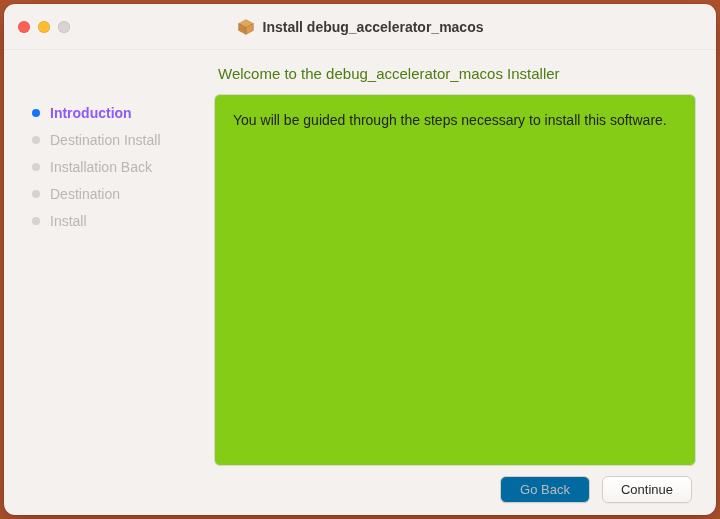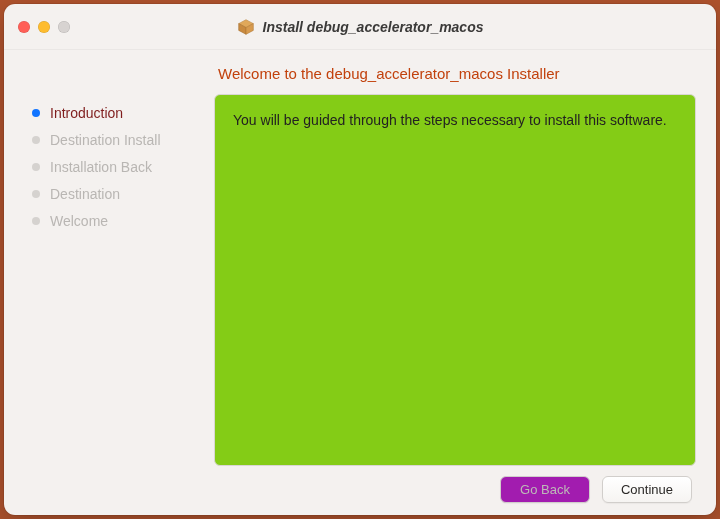--- a/index.html
+++ b/index.html
@@ -42,21 +42,20 @@
   .tl.yellow { background:#febc2e; }
   .tl.gray { background:#d7d3d1; }
   .title-center {
     position: absolute;
     left: 0; right: 0;
     display: flex;
     align-items: center;
     justify-content: center;
     gap: 8px;
     pointer-events: none;
-    font-style: italic;
   }
   .title-text {
     font-size: 14px;
     font-weight: 600;
     color: #3b3a39;
   }
   .pkg-icon svg { display:block; }
 
   .body {
     flex: 1 1 auto;
@@ -82,31 +81,31 @@
     align-items: center;
     gap: 10px;
     font-size: 14px;
     color: #b9b6b3;
   }
   .step .bullet {
     width: 8px; height: 8px; border-radius: 50%;
     background: #d5d2cf;
     flex: 0 0 auto;
   }
-  .step.active { color: #7f1d1d; font-weight: 400; }
+  .step.active { color: #8b5cf6; font-weight: 700; }
   .step.active .bullet { background: #1074ff; }
 
   .main {
     flex: 1 1 auto;
     display: flex;
     flex-direction: column;
   }
   .main-heading {
     font-size: 15px;
-    color: #c2410c;
+    color: #4d7c0f;
     margin: 0 0 12px 4px;
     font-weight: 400;
   }
   .panel {
     flex: 1 1 auto;
     background: #84cc16;
     border: 1px solid #d9d6d3;
     border-radius: 6px;
     padding: 16px 18px;
     font-size: 14px;
@@ -129,21 +128,21 @@
     color: #2a2826;
     display: flex;
     align-items: center;
     justify-content: center;
     box-shadow: 0 1px 1px rgba(0,0,0,0.04);
     padding: 0 14px;
     cursor: pointer;
   }
   .btn.disabled {
     color: #bdbab7;
-    background: #a21caf;
+    background: #0369a1;
     cursor: default;
   }
 </style>
 </head>
 <body>
 
 <div class="window">
 
   <div class="titlebar">
     <div class="traffic">
@@ -178,21 +177,21 @@
         <li class="step">
           <span class="bullet"></span>
           <span>Installation Back</span>
         </li>
         <li class="step">
           <span class="bullet"></span>
           <span>Destination</span>
         </li>
         <li class="step">
           <span class="bullet"></span>
-          <span>Welcome</span>
+          <span>Install</span>
         </li>
       </ul>
     </nav>
 
     <div class="main">
       <h2 class="main-heading">Welcome to the debug_accelerator_macos Installer</h2>
       <div class="panel">
         <p>You will be guided through the steps necessary to install this software.</p>
       </div>
       <div class="footer">

